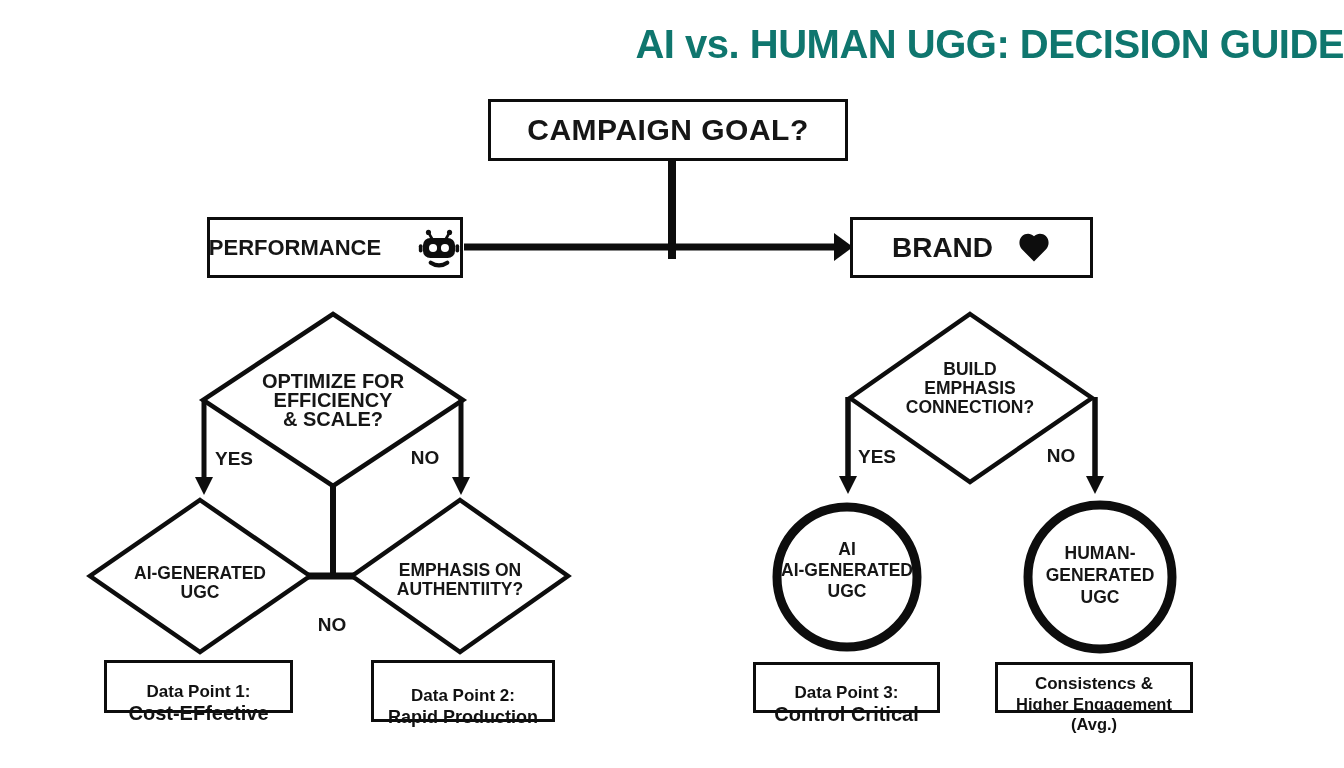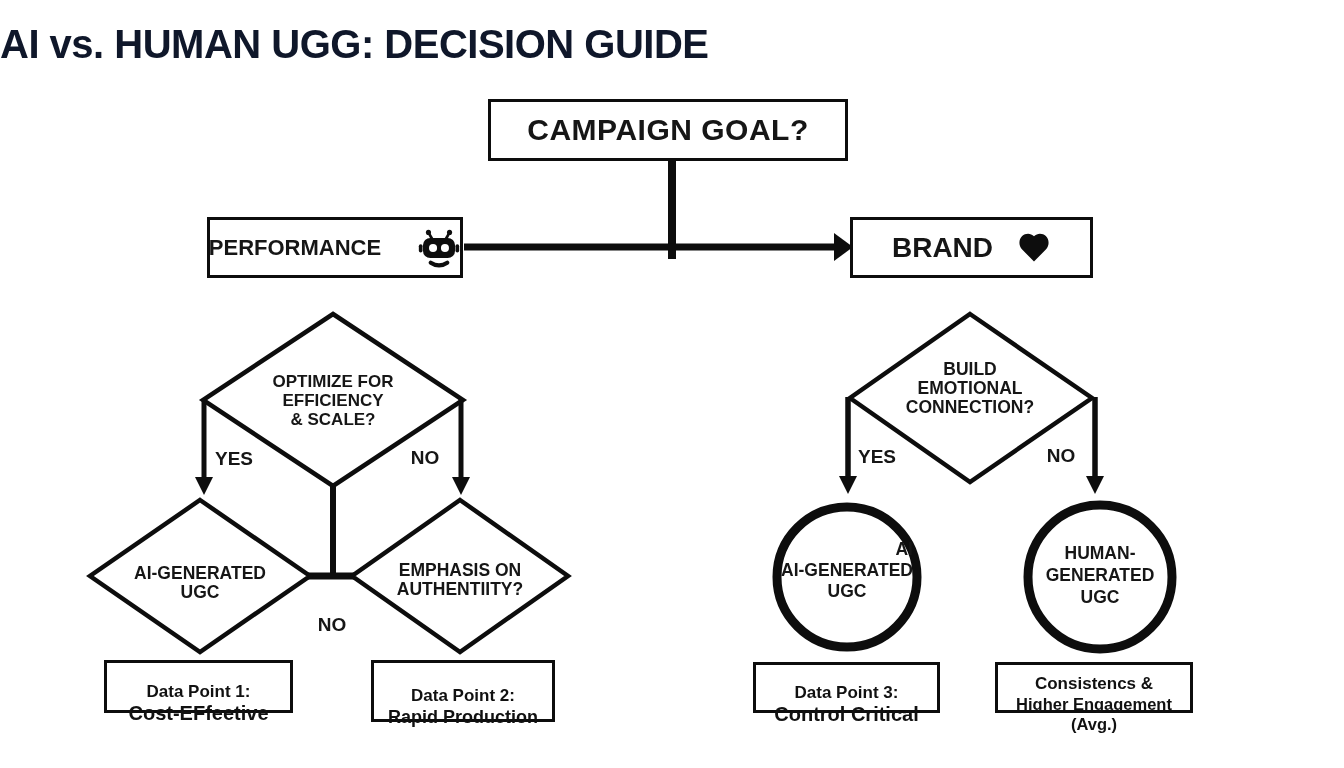--- a/index.html
+++ b/index.html
@@ -10,25 +10,25 @@
     background: #ffffff;
     font-family: "Liberation Sans", sans-serif;
     color: #111111;
     overflow: hidden;
   }
   #wires { position: absolute; left: 0; top: 0; width: 1344px; height: 768px; }
 
   .title {
     position: absolute;
     left: 0; right: 0; top: 22px;
-    text-align: left;
+    text-align: right;
     font-size: 40px;
     font-weight: 800;
     letter-spacing: -0.5px;
-    color: #0f172a;
+    color: #0f766e;
     white-space: nowrap;
   }
 
   .node {
     position: absolute;
     border: 3px solid #0d0d0d;
     background: #ffffff;
     display: flex;
     align-items: center;
     justify-content: center;
@@ -129,21 +129,21 @@
 
   <div class="node" style="left:850px; top:217px; width:243px; height:61px; gap:24px;">
     <span class="node-text" style="font-size:28px;">BRAND</span>
     <span class="icon-wrap">
       <svg width="34" height="31" viewBox="0 0 24 22" xmlns="http://www.w3.org/2000/svg">
         <path d="M12 21 L3.6 12.4 C1 9.7 1 5.4 3.6 2.9 C5.9 0.6 9.7 0.6 12 3 C14.3 0.6 18.1 0.6 20.4 2.9 C23 5.4 23 9.7 20.4 12.4 Z" fill="#0d0d0d"></path>
       </svg>
     </span>
   </div>
 
-  <div class="lbl" style="left:333px; top:400px; font-size:17px;">
+  <div class="lbl" style="left:333px; top:400px; font-size:20px;">
     <span>OPTIMIZE FOR</span>
     <span>EFFICIENCY</span>
     <span>&amp; SCALE?</span>
   </div>
 
   <div class="lbl" style="left:234px; top:458px; font-size:19px;">YES</div>
   <div class="lbl" style="left:425px; top:457px; font-size:19px;">NO</div>
   <div class="lbl" style="left:332px; top:624px; font-size:19px;">NO</div>
 
   <div class="lbl" style="left:200px; top:583px; font-size:17.5px;">
@@ -160,29 +160,29 @@
     <span class="l1">Data Point 1:</span>
     <span class="l2" style="font-size:20px;">Cost-EFfeetive</span>
   </div>
   <div class="databox" style="left:371px; top:660px; width:184px; height:62px;">
     <span class="l1">Data Point 2:</span>
     <span class="l2" style="font-size:18px;">Rapid Production</span>
   </div>
 
   <div class="lbl" style="left:970px; top:388px; font-size:17.5px;">
     <span>BUILD</span>
-    <span>EMOTIONAL</span>
+    <span>EMPHASIS</span>
     <span>CONNECTION?</span>
   </div>
 
   <div class="lbl" style="left:877px; top:456px; font-size:19px;">YES</div>
   <div class="lbl" style="left:1061px; top:455px; font-size:19px;">NO</div>
 
   <div class="lbl" style="left:847px; top:570px; font-size:17.5px; line-height:21px;">
-    <span style="text-align:right;">AI</span>
+    <span style="">AI</span>
     <span>AI-GENERATED</span>
     <span>UGC</span>
   </div>
 
   <div class="lbl" style="left:1100px; top:575px; font-size:17.5px; line-height:22px;">
     <span>HUMAN-</span>
     <span>GENERATED</span>
     <span>UGC</span>
   </div>
 

